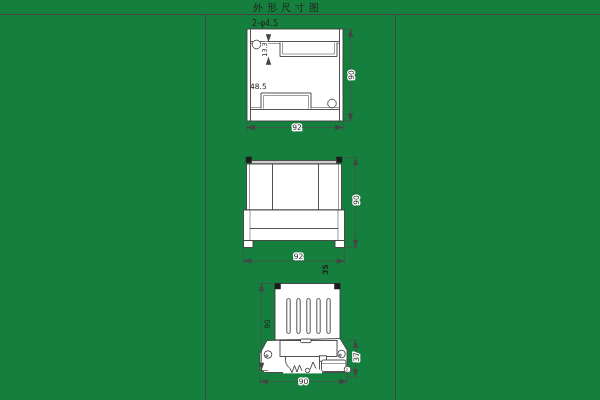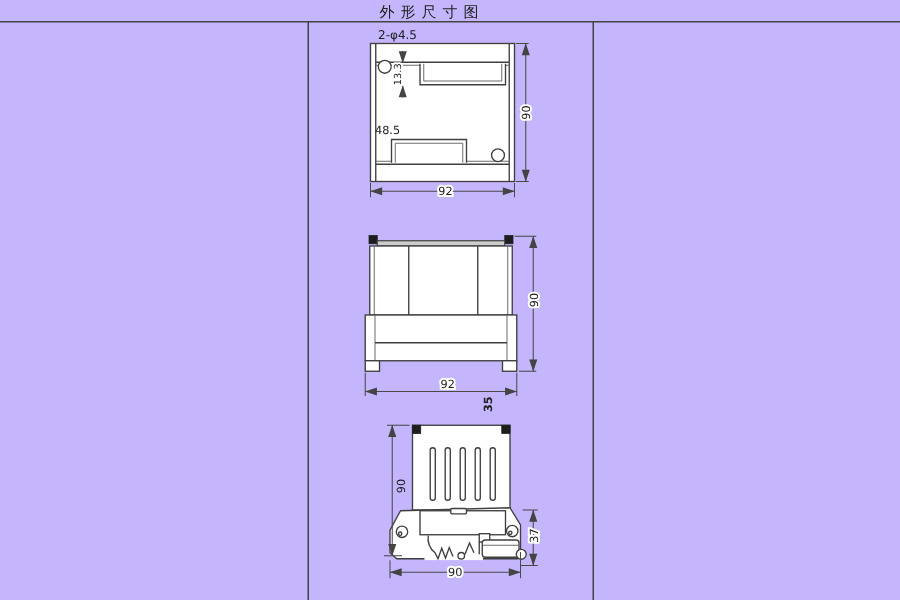--- a/index.html
+++ b/index.html
@@ -1,16 +1,16 @@
 <!DOCTYPE html>
 <html><head>
 <meta charset="utf-8">
 <style>
   html,body{margin:0;padding:0;background:#fff;}
-  .sheet{position:relative;width:600px;height:400px;background:#c4b5fd;overflow:hidden;
+  .sheet{position:relative;width:600px;height:400px;background:#15803d;overflow:hidden;
          font-family:"DejaVu Sans","Liberation Sans",sans-serif;}
   .title-bar{position:absolute;top:1px;left:205px;width:166px;height:13px;
              text-align:center;font-size:10px;letter-spacing:4px;color:#222;white-space:nowrap;}
   svg{position:absolute;top:0;left:0;}
   .ol{stroke:#3f3f3f;stroke-width:0.9;fill:none;}
   .olw{stroke:#3f3f3f;stroke-width:0.9;fill:#ffffff;}
   .thin{stroke:#5a5a5a;stroke-width:0.6;fill:none;}
   .dimln{stroke:#4a4a4a;stroke-width:0.7;fill:none;}
   .dark{fill:#1d1d1d;stroke:#1d1d1d;stroke-width:0.5;}
   .gray{fill:#cccccc;stroke:#3f3f3f;stroke-width:0.8;}

